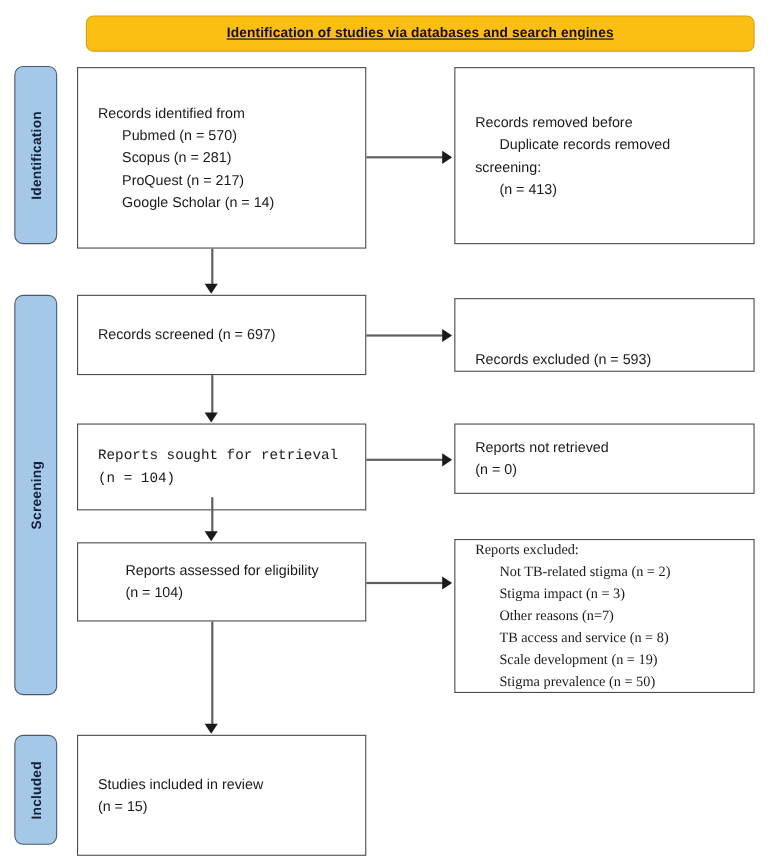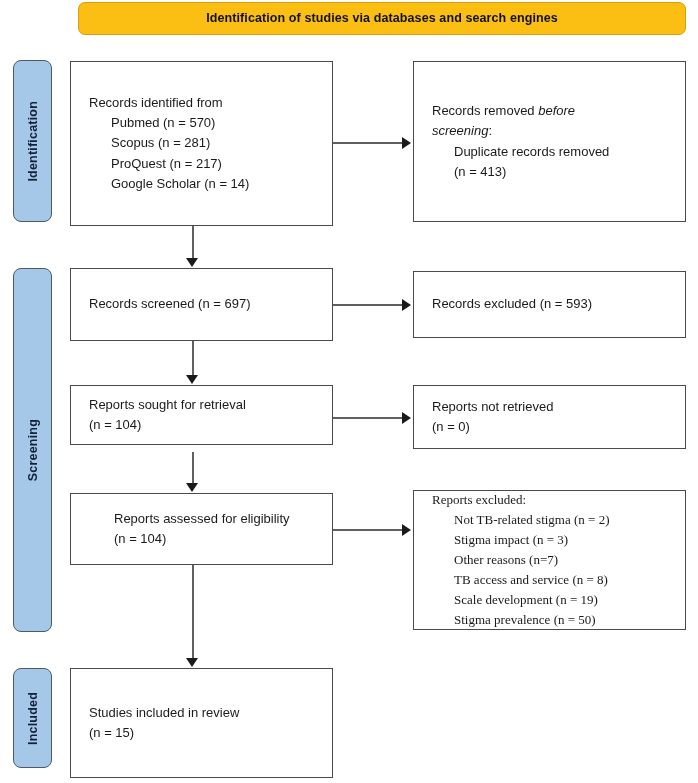--- a/index.html
+++ b/index.html
@@ -16,30 +16,31 @@
     width: 698px;
     height: 783px;
     background: #ffffff;
     overflow: hidden;
   }
 
   
   .banner {
     position: absolute;
     left: 78px;
-    top: 2px;
+    top: 14px;
     width: 608px;
     height: 33px;
     background: #fbbf14;
     border: 1px solid #d8a00c;
     border-radius: 7px;
     display: flex;
     align-items: center;
     justify-content: center;
     box-sizing: border-box;
+    text-decoration: underline;
   }
   .banner-text {
     font-size: 12.5px;
     font-weight: bold;
     color: #111111;
     letter-spacing: 0.1px;
     text-align: center;
     line-height: 1;
   }
 
@@ -83,32 +84,32 @@
     width: 100%;
     box-sizing: border-box;
   }
   .box-line {
     font-size: 13px;
     color: #1a1a1a;
     line-height: 1.55;
     white-space: pre;
   }
   .indent { padding-left: 22px; }
-  .ital { font-style: italic; }
+  .ital { }
 
   
   .box-identified     { left: 70px; top: 61px;  width: 263px; height: 165px; }
   .box-screened       { left: 70px; top: 268px; width: 263px; height: 73px; }
-  .box-sought         { left: 70px; top: 385px; width: 263px; height: 60px; }
+  .box-sought         { left: 70px; top: 385px; width: 263px; height: 79px; font-family: Liberation Mono, monospace; }
   .box-assessed       { left: 70px; top: 493px; width: 263px; height: 72px; padding-left: 25px; }
   .box-included-final { left: 70px; top: 668px; width: 263px; height: 110px; justify-content: flex-end; }
 
   
   .box-removed        { left: 413px; top: 61px;  width: 273px; height: 161px; }
-  .box-excluded-rec   { left: 413px; top: 271px; width: 273px; height: 67px; }
+  .box-excluded-rec   { left: 413px; top: 271px; width: 273px; height: 67px; align-items: flex-end; }
   .box-not-retrieved  { left: 413px; top: 385px; width: 273px; height: 64px; }
   .box-excluded-rep   { left: 413px; top: 490px; width: 273px; height: 140px; font-family: Liberation Serif, serif; }
 
   
   .v-line {
     position: absolute;
     left: 192px;
     width: 1.6px;
     background: #606060;
   }
@@ -163,22 +164,22 @@
       <div class="box-line indent">Pubmed (n = 570)</div>
       <div class="box-line indent">Scopus (n = 281)</div>
       <div class="box-line indent">ProQuest (n = 217)</div>
       <div class="box-line indent">Google Scholar (n = 14)</div>
     </div>
   </div>
 
   <div class="box box-removed">
     <div class="box-inner">
       <div class="box-line"><span>Records removed </span><span class="ital">before</span></div>
+      <div class="box-line indent">Duplicate records removed</div>
       <div class="box-line"><span class="ital">screening</span><span>:</span></div>
-      <div class="box-line indent">Duplicate records removed</div>
       <div class="box-line indent">(n = 413)</div>
     </div>
   </div>
 
   <div class="box box-screened">
     <div class="box-inner">
       <div class="box-line">Records screened (n = 697)</div>
     </div>
   </div>
 

